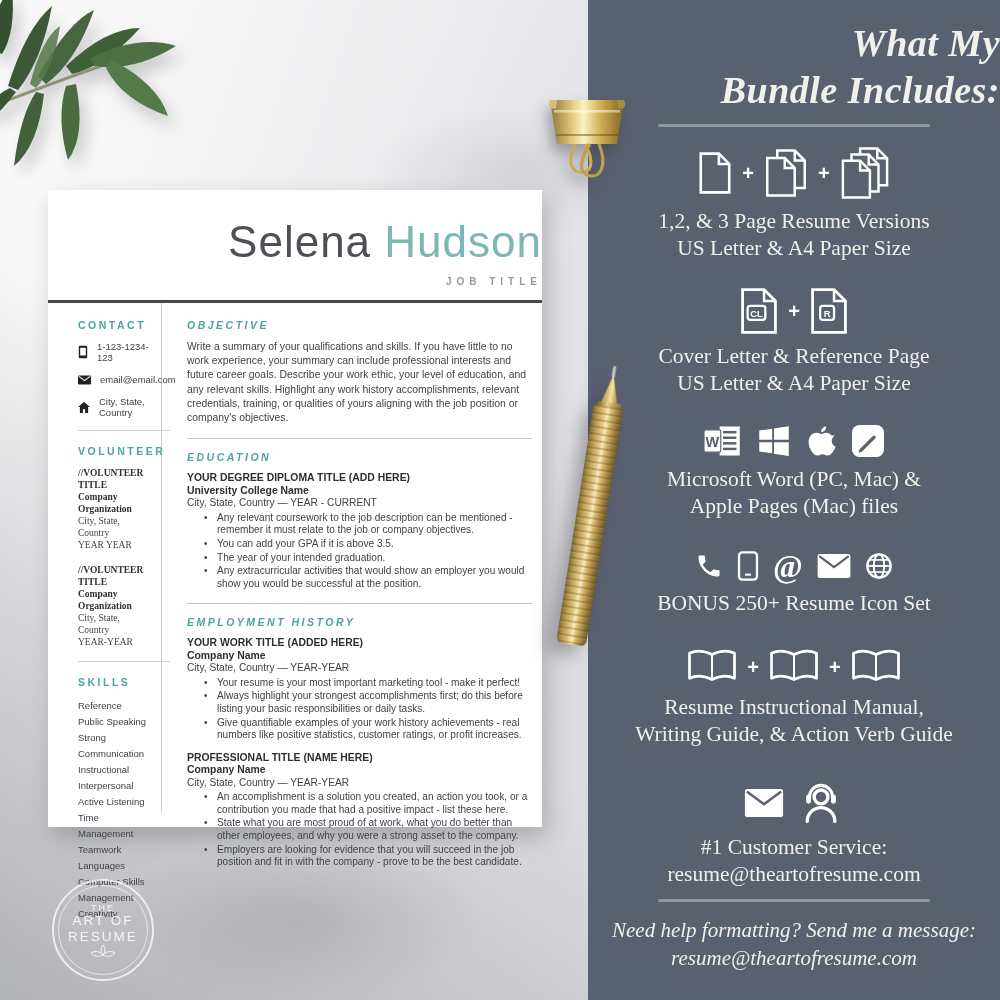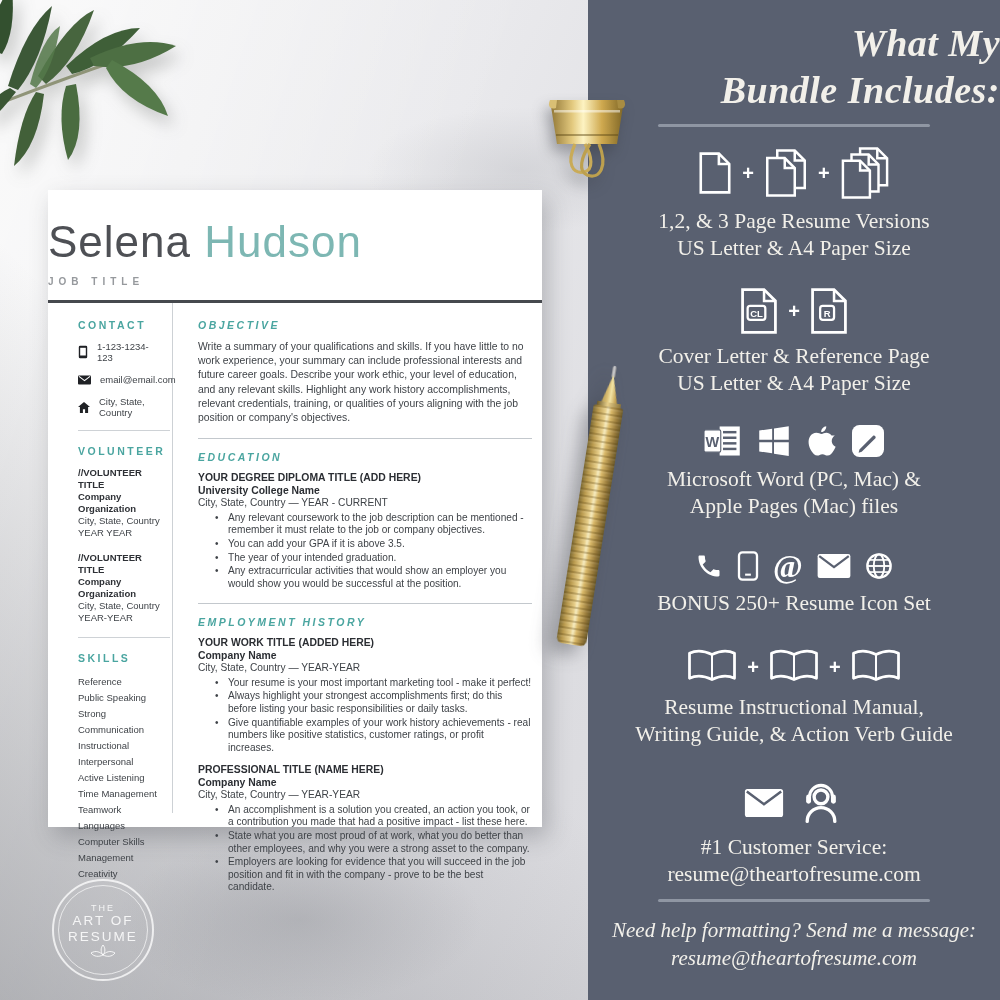--- a/index.html
+++ b/index.html
@@ -16,33 +16,33 @@
   .bg-vein1{position:absolute;inset:0;
     background:radial-gradient(ellipse 260px 120px at 30% 92%,rgba(140,142,148,.35),transparent 70%);}
   .bg-vein2{position:absolute;inset:0;
     background:radial-gradient(ellipse 220px 90px at 52% 17%,rgba(160,162,168,.25),transparent 70%);}
 
   .plant{position:absolute;left:-10px;top:-12px;filter:drop-shadow(6px 10px 8px rgba(60,65,60,.25));}
 
   
   .paper{position:absolute;left:48px;top:190px;width:494px;height:637px;background:#fff;
          box-shadow:6px 10px 22px rgba(55,58,66,.28);color:#3f4348;}
-  .r-header{text-align:left;padding-top:27px;}
+  .r-header{text-align:right;padding-top:27px;}
   .r-name{font-size:44px;letter-spacing:1px;color:#4e5055;}
   .r-name .last{color:#7db7b3;}
   .r-jobtitle{margin-top:9px;font-size:10px;letter-spacing:5px;color:#96999d;font-weight:700;}
   .r-rule{margin-top:13px;height:3px;background:#46494e;}
   .r-cols{display:flex;height:510px;}
-  .col-left{width:125px;padding:12px 12px 0 30px;box-sizing:border-box;border-right:1px solid #cdd1d5;}
+  .col-left{width:114px;padding:12px 12px 0 30px;box-sizing:border-box;border-right:1px solid #cdd1d5;}
   .col-right{flex:1;padding:12px 10px 0 25px;box-sizing:border-box;}
   .side-h{color:#4aa5a0;font-weight:700;font-size:10.5px;letter-spacing:2.5px;margin:4px 0 10px;}
   .c-row{display:flex;align-items:center;gap:9px;margin-bottom:11px;font-size:9.5px;}
   .c-row svg{flex:0 0 auto;}
   .side-div{border:none;border-top:1px solid #ced2d6;margin:12px 0 14px;width:92px;margin-left:0;}
-  .v-entry{margin-bottom:13px;font-size:9.5px;line-height:12px;}
+  .v-entry{margin-bottom:13px;font-size:9.5px;line-height:12px;font-family:Liberation Serif, serif;}
   .v-entry .b{font-weight:700;color:#2e3136;}
   .skills-list{list-style:none;margin:0;padding:0;font-size:9.5px;}
   .skills-list li{line-height:16px;}
   .main-h{color:#4aa5a0;font-weight:700;font-size:10.5px;letter-spacing:2.5px;margin:4px 0 9px;font-style:italic;}
   .obj-text{font-size:10.4px;line-height:14.2px;margin:0;}
   .main-div{border:none;border-top:1px solid #c3c8cd;margin:13px 0 12px;}
   .entry-t{font-size:10.4px;font-weight:700;color:#2b2e33;line-height:12.5px;}
   .entry-m{font-size:10.2px;line-height:12.5px;}
   ul.bul{list-style:none;margin:2px 0 10px 16px;padding:0;font-size:10.1px;line-height:12.6px;}
   ul.bul li{position:relative;padding-left:14px;margin-bottom:1px;}

